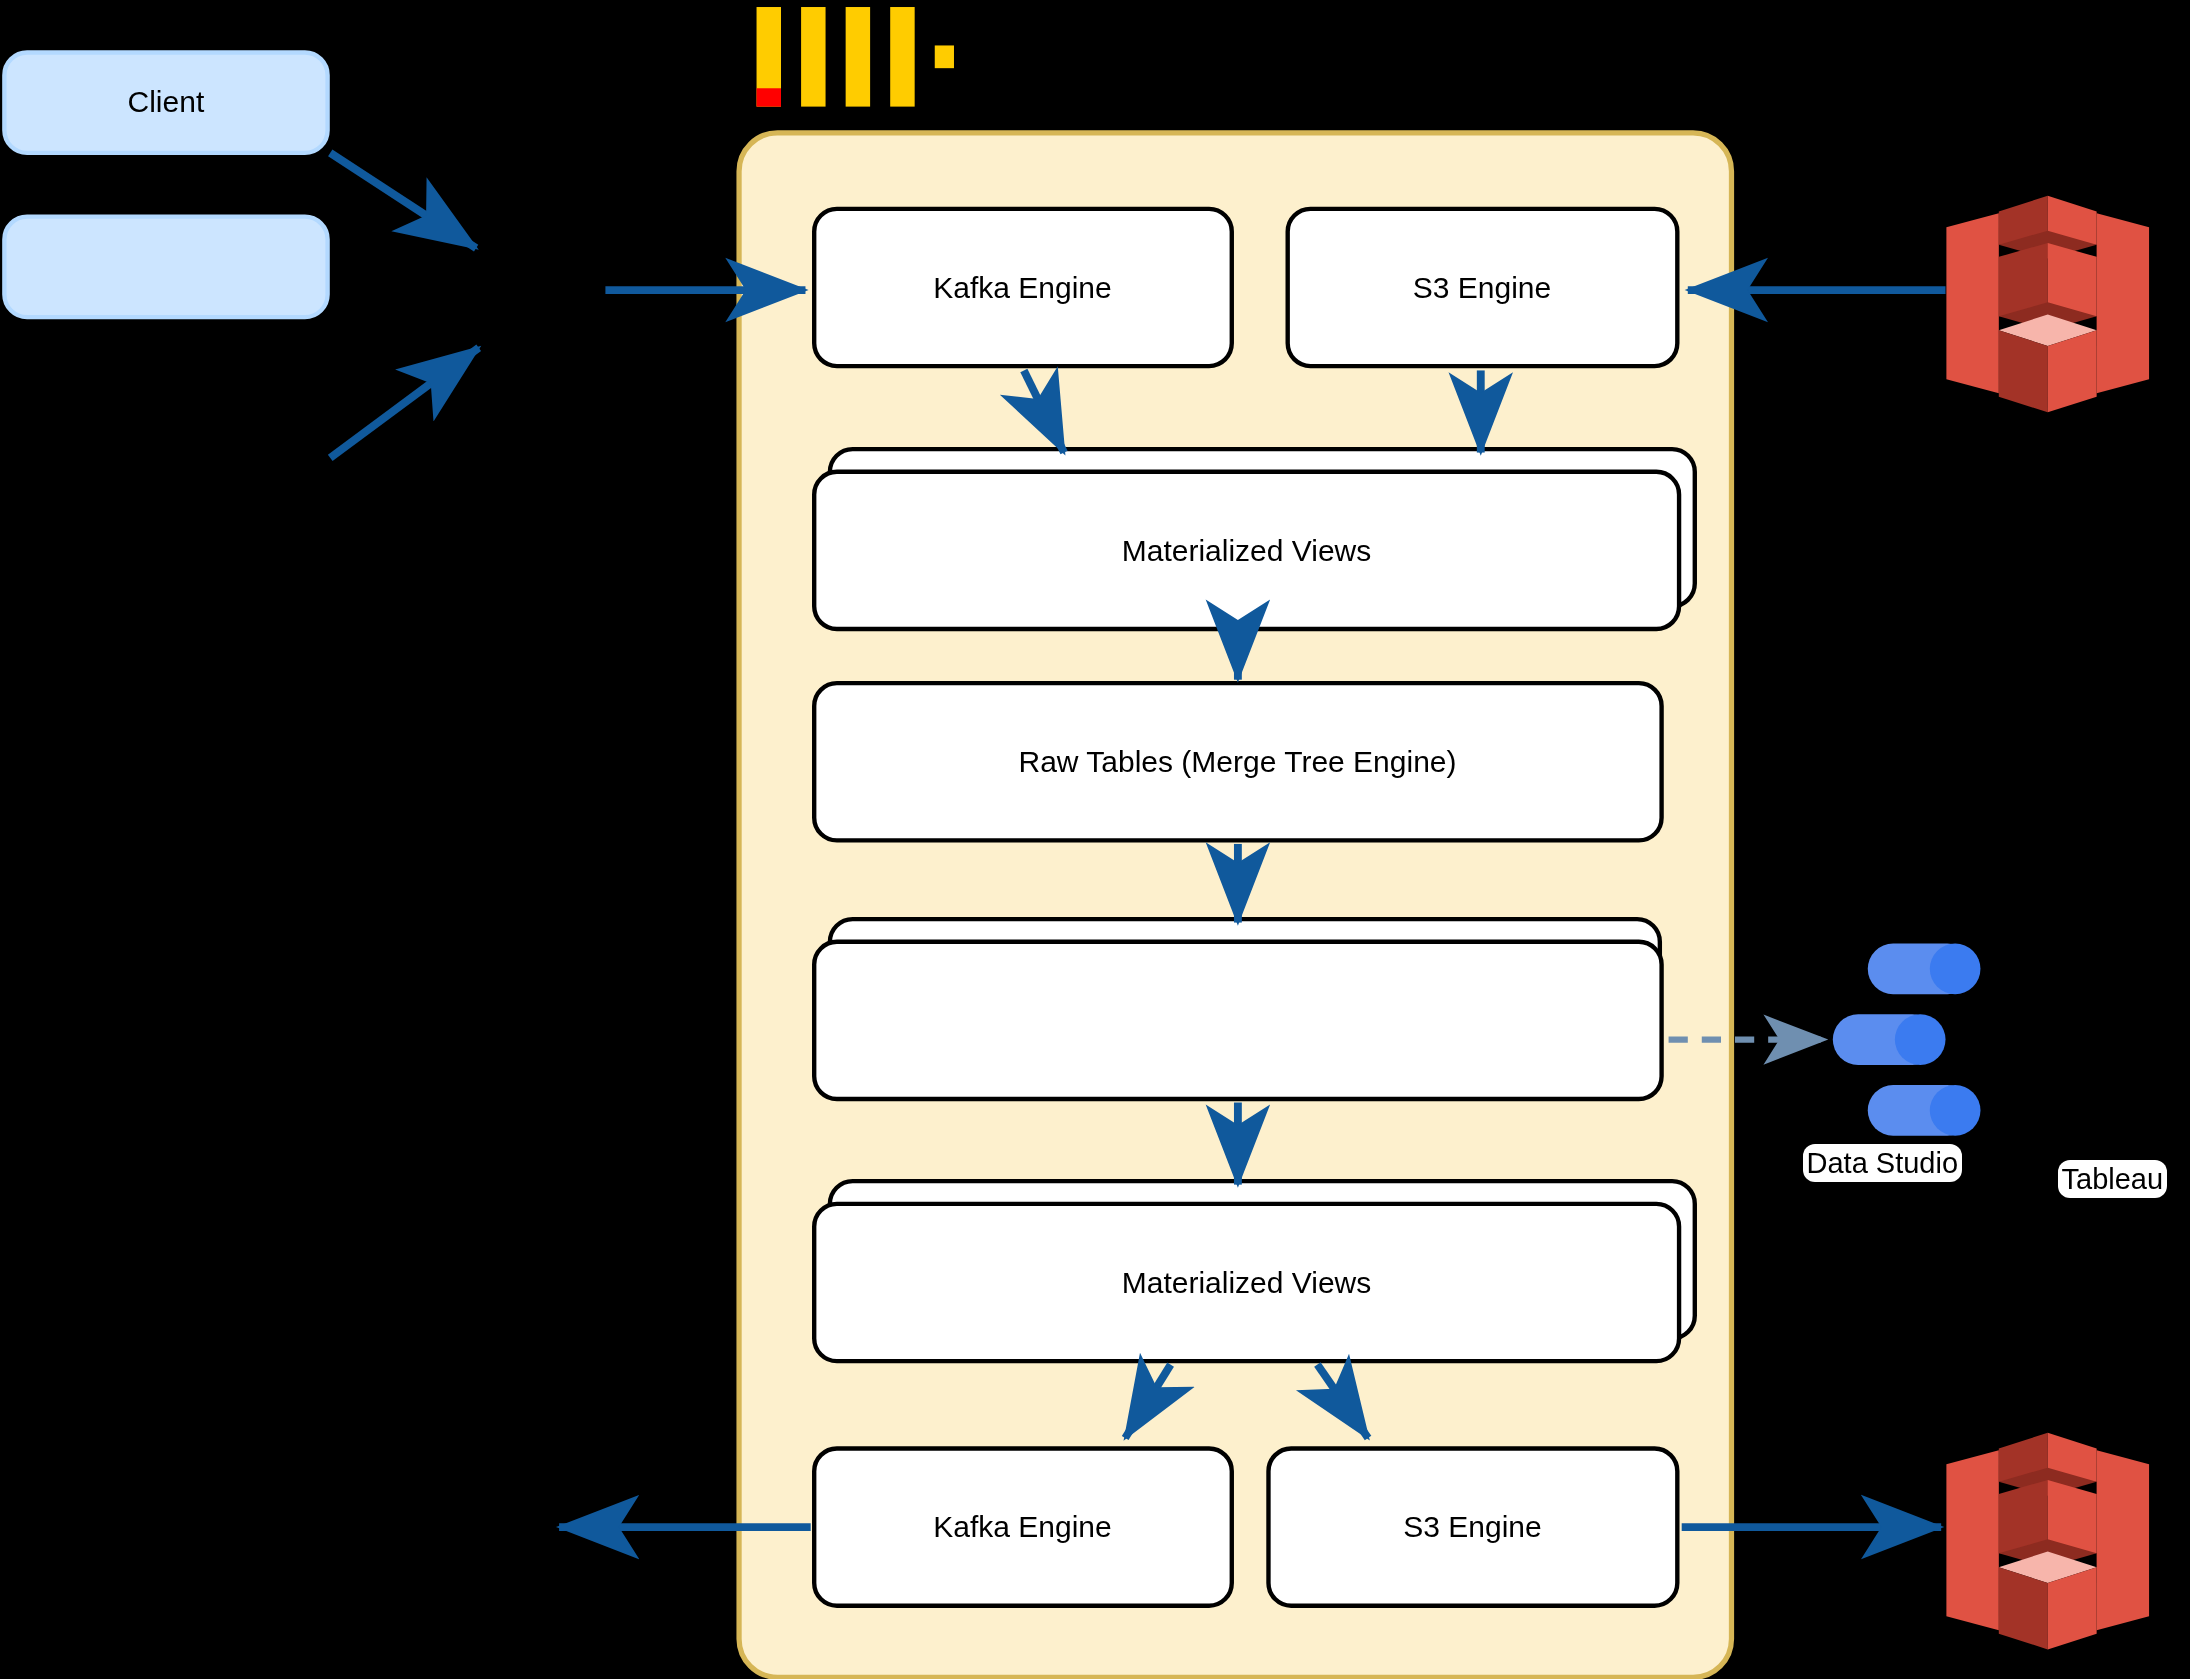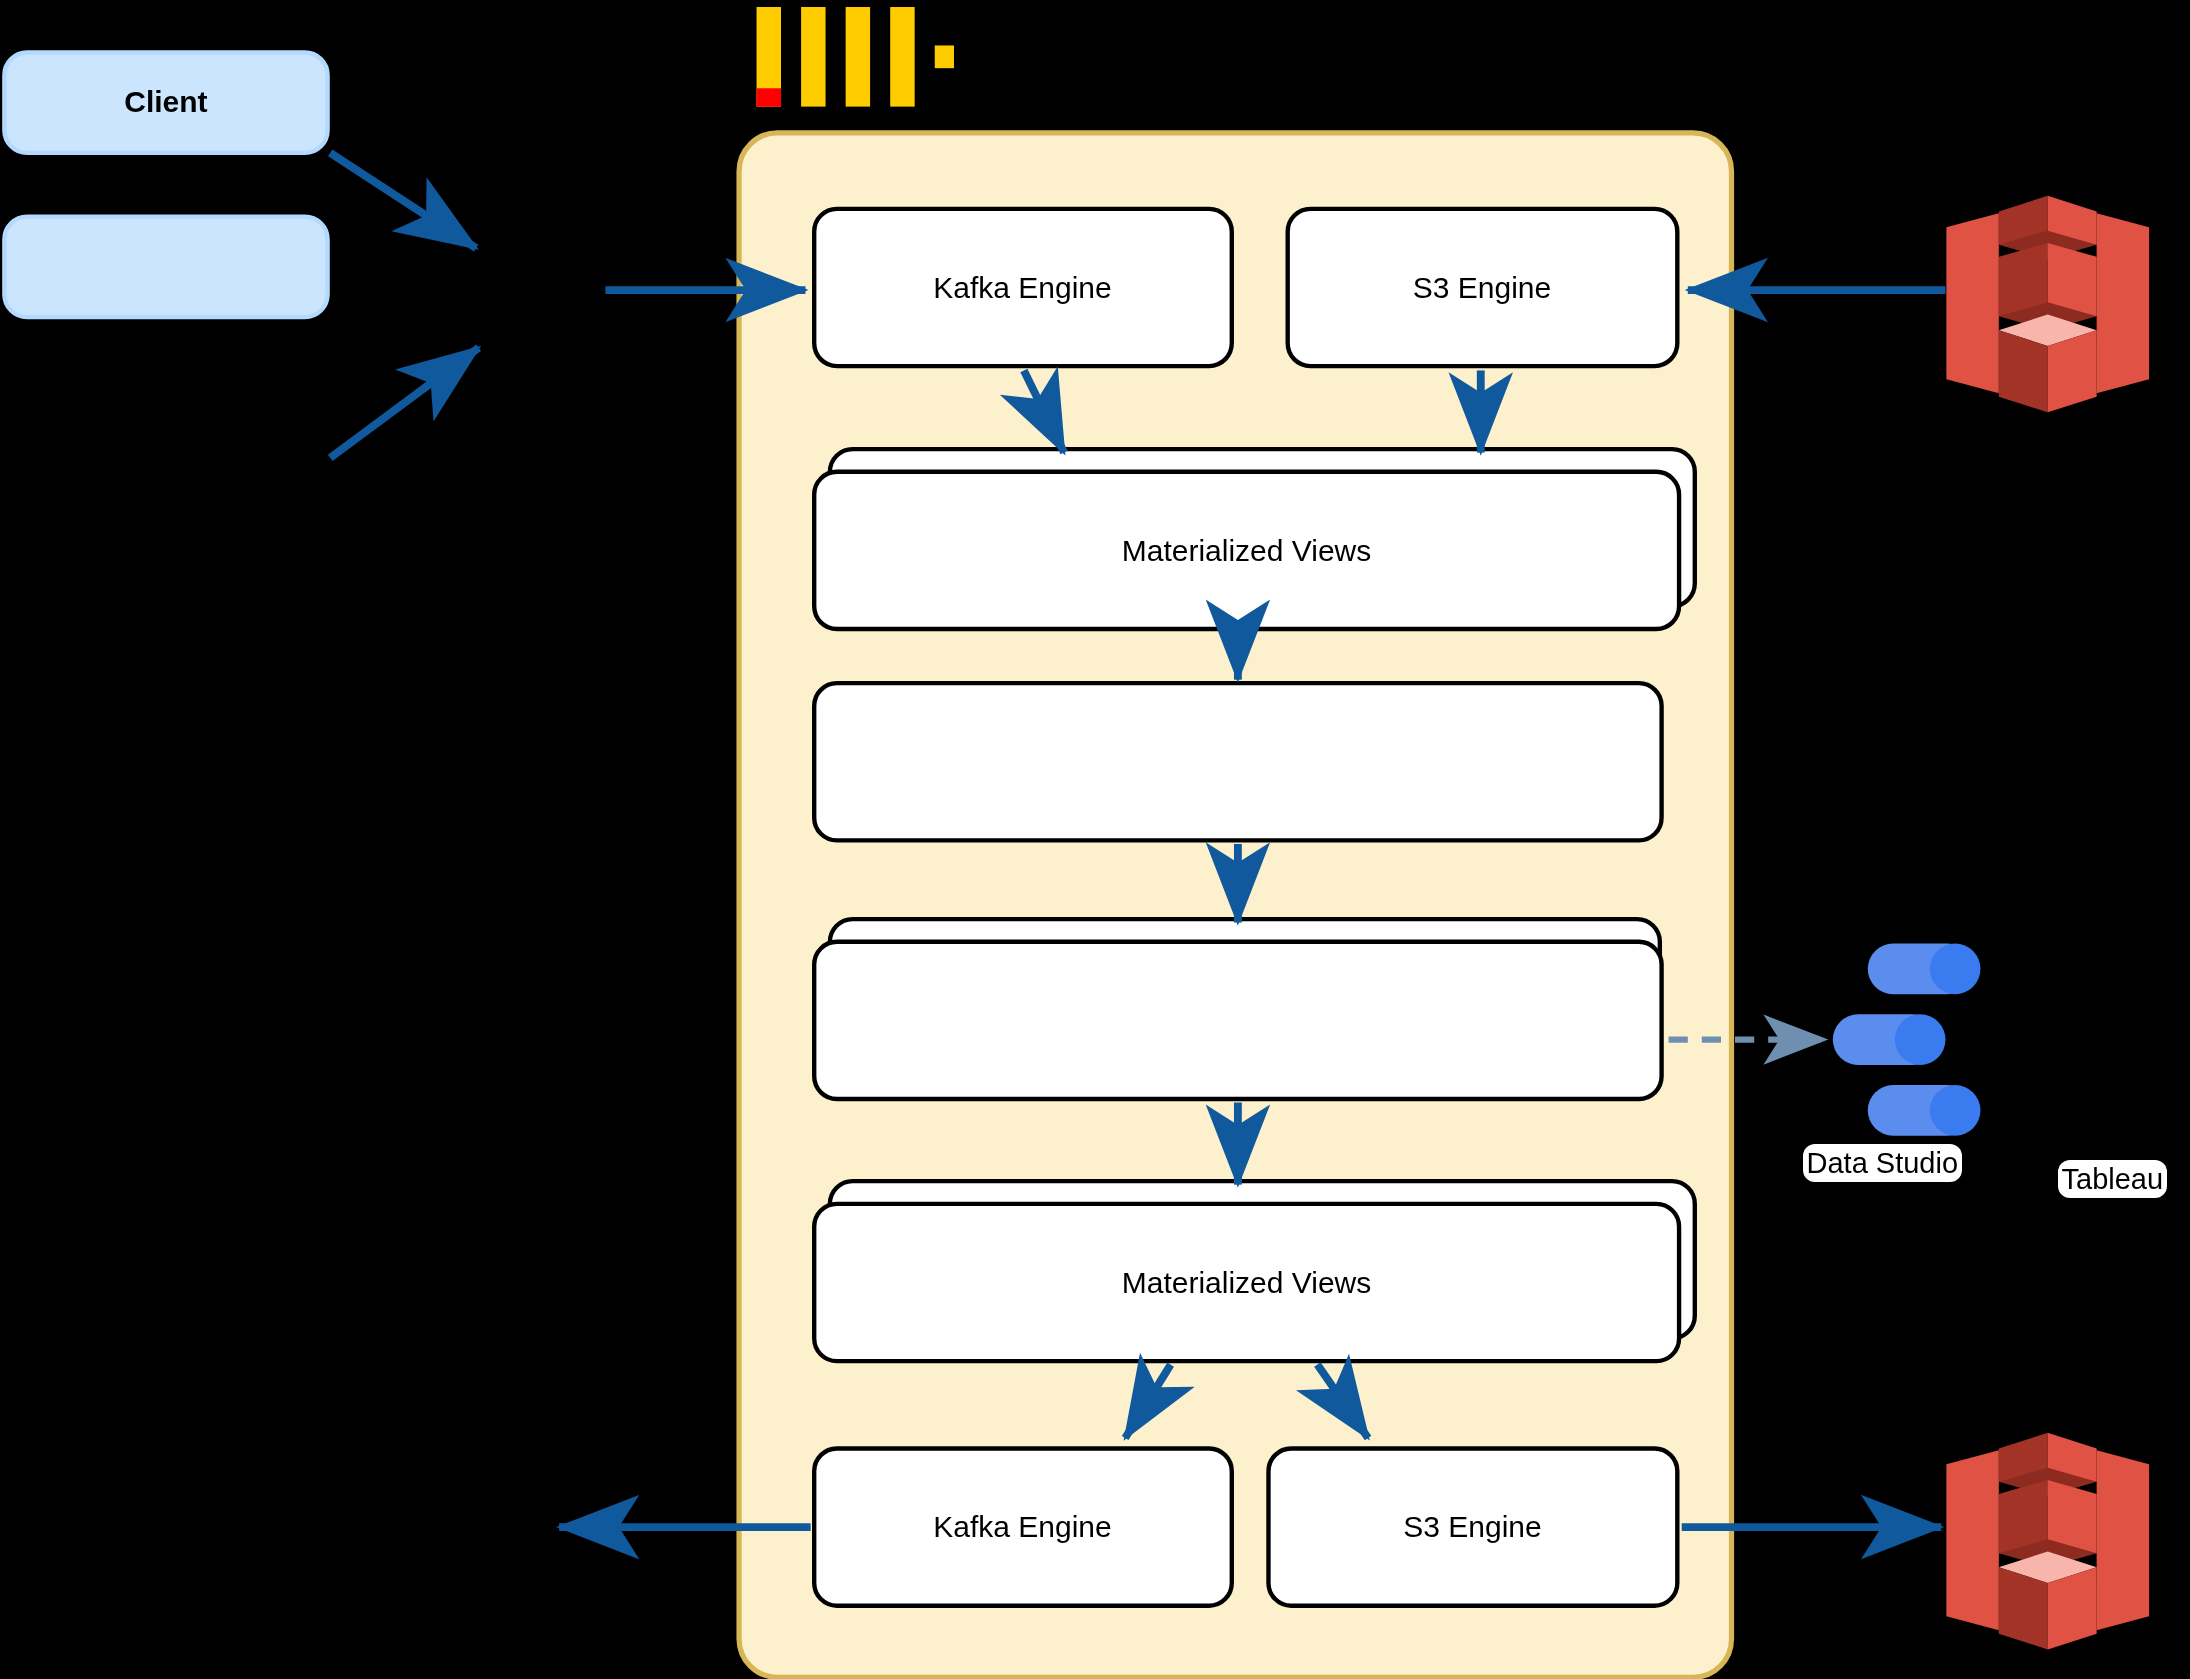--- a/index.html
+++ b/index.html
@@ -146,25 +146,26 @@
     <g>
       <rect x="2138" y="1080" width="120" height="58" rx="29" ry="29" fill="#5b8def"></rect>
       <circle cx="2238" cy="1109" r="29" fill="#3b7bf0"></circle>
       <rect x="2098" y="1161" width="120" height="58" rx="29" ry="29" fill="#5b8def"></rect>
       <circle cx="2198" cy="1190" r="29" fill="#3b7bf0"></circle>
       <rect x="2138" y="1242" width="120" height="58" rx="29" ry="29" fill="#5b8def"></rect>
       <circle cx="2238" cy="1271" r="29" fill="#3b7bf0"></circle>
     </g>
   </svg>
 
-  <div class="node-label src-label" style="left:4.4px;  top:52px;   width:323px; height:100px;font-weight:bold;">Client</div>
+  <div class="node-label src-label" style="left:4.4px;  top:52px;   width:323px; height:100px;">Client</div>
 
   <div class="node-label box-label" style="left:814px;  top:209px;  width:417px; height:157px;">Kafka Engine</div>
   <div class="node-label box-label" style="left:1287px; top:209px;  width:390px; height:157px;">S3 Engine</div>
   <div class="node-label box-label" style="left:814px;  top:472px;  width:865px; height:157px;">Materialized Views</div>
+  <div class="node-label box-label" style="left:814px;  top:683px;  width:847px; height:157px;">Raw Tables (Merge Tree Engine)</div>
   <div class="node-label box-label" style="left:814px;  top:1204px; width:865px; height:157px;">Materialized Views</div>
   <div class="node-label box-label" style="left:814px;  top:1448px; width:417px; height:157px;">Kafka Engine</div>
   <div class="node-label box-label" style="left:1268px; top:1448px; width:409px; height:157px;">S3 Engine</div>
 
   <div class="tool-label" style="left:1803px; top:1144px;">Data Studio</div>
   <div class="tool-label" style="left:2047px; top:1160px;margin-left:11px;">Tableau</div>
 
 </div>
 
 

